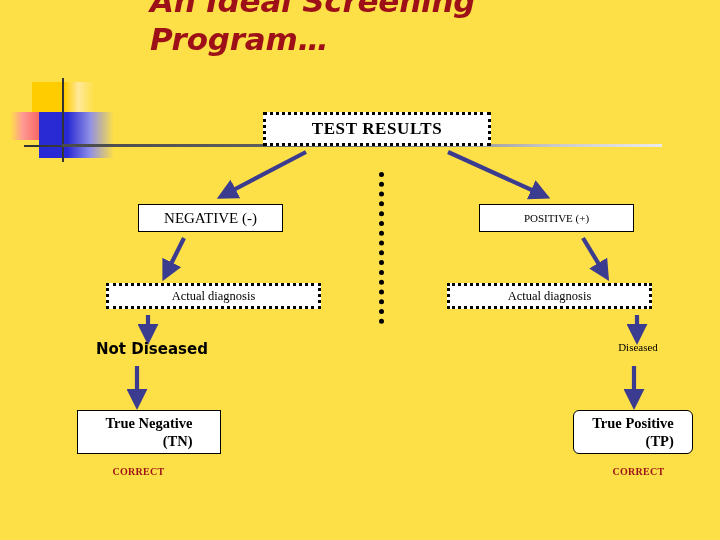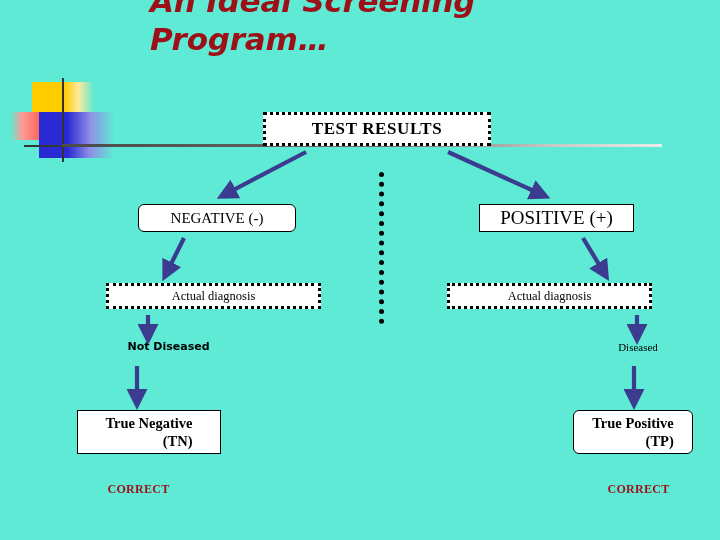--- a/index.html
+++ b/index.html
@@ -8,21 +8,21 @@
     background: #ffffff;
   }
   body {
     font-family: "Liberation Serif", serif;
   }
   #slide {
     position: relative;
     width: 720px;
     height: 540px;
     overflow: hidden;
-    background: #5eead4;
+    background: #fde047;
   }
 
   
   .title {
     position: absolute;
     left: 150px;
     top: -18px;
     width: 420px;
     font-family: "DejaVu Sans", sans-serif;
     font-style: italic;
@@ -81,27 +81,26 @@
     color: #000000;
   }
   .node.dotted { border: 3px dotted #000000; }
   .node.solid  { border: 1px solid #000000; }
 
   #test-results {
     left: 263px; top: 112px; width: 228px; height: 34px;
     font-size: 17px; font-weight: bold; letter-spacing: 0.6px;
   }
   #negative-box {
-    left: 138px; top: 204px; width: 158px; height: 28px;
+    left: 138px; top: 204px; width: 145px; height: 28px;
     font-size: 15px;
-    border-radius: 6px;
   }
   #positive-box {
     left: 479px; top: 204px; width: 155px; height: 28px;
-    font-size: 19px;
+    font-size: 11px;
   }
   #actual-left {
     left: 106px; top: 283px; width: 215px; height: 26px;
     font-size: 12.5px;
   }
   #actual-right {
     left: 447px; top: 283px; width: 205px; height: 26px;
     font-size: 12.5px;
   }
   #tn-box {
@@ -111,34 +110,33 @@
   #tp-box {
     left: 573px; top: 410px; width: 120px; height: 44px;
     font-size: 14.5px; font-weight: bold; line-height: 18px; border-radius: 6px;
   }
 
   
   .plain { position: absolute; color: #000000; }
   #not-diseased {
     left: 96px; top: 340px; width: 145px;
     font-family: "DejaVu Sans", sans-serif;
-    font-weight: bold; font-size: 11px; text-align: center;
+    font-weight: bold; font-size: 15px; text-align: left;
   }
   #diseased {
     left: 583px; top: 341px; width: 110px;
     font-size: 11px; text-align: center;
   }
   .correct {
     position: absolute;
     color: #9e1017;
     font-weight: bold;
-    font-size: 12px;
+    font-size: 10px;
     letter-spacing: 0.3px;
     text-align: center;
-    margin-top: 16px;
   }
   #correct-left  { left: 86px;  top: 466px; width: 105px; }
   #correct-right { left: 586px; top: 466px; width: 105px; }
 
   
   #center-divider {
     position: absolute;
     left: 379px; top: 172px;
     width: 0; height: 152px;
     border-left: 5px dotted #000000;

